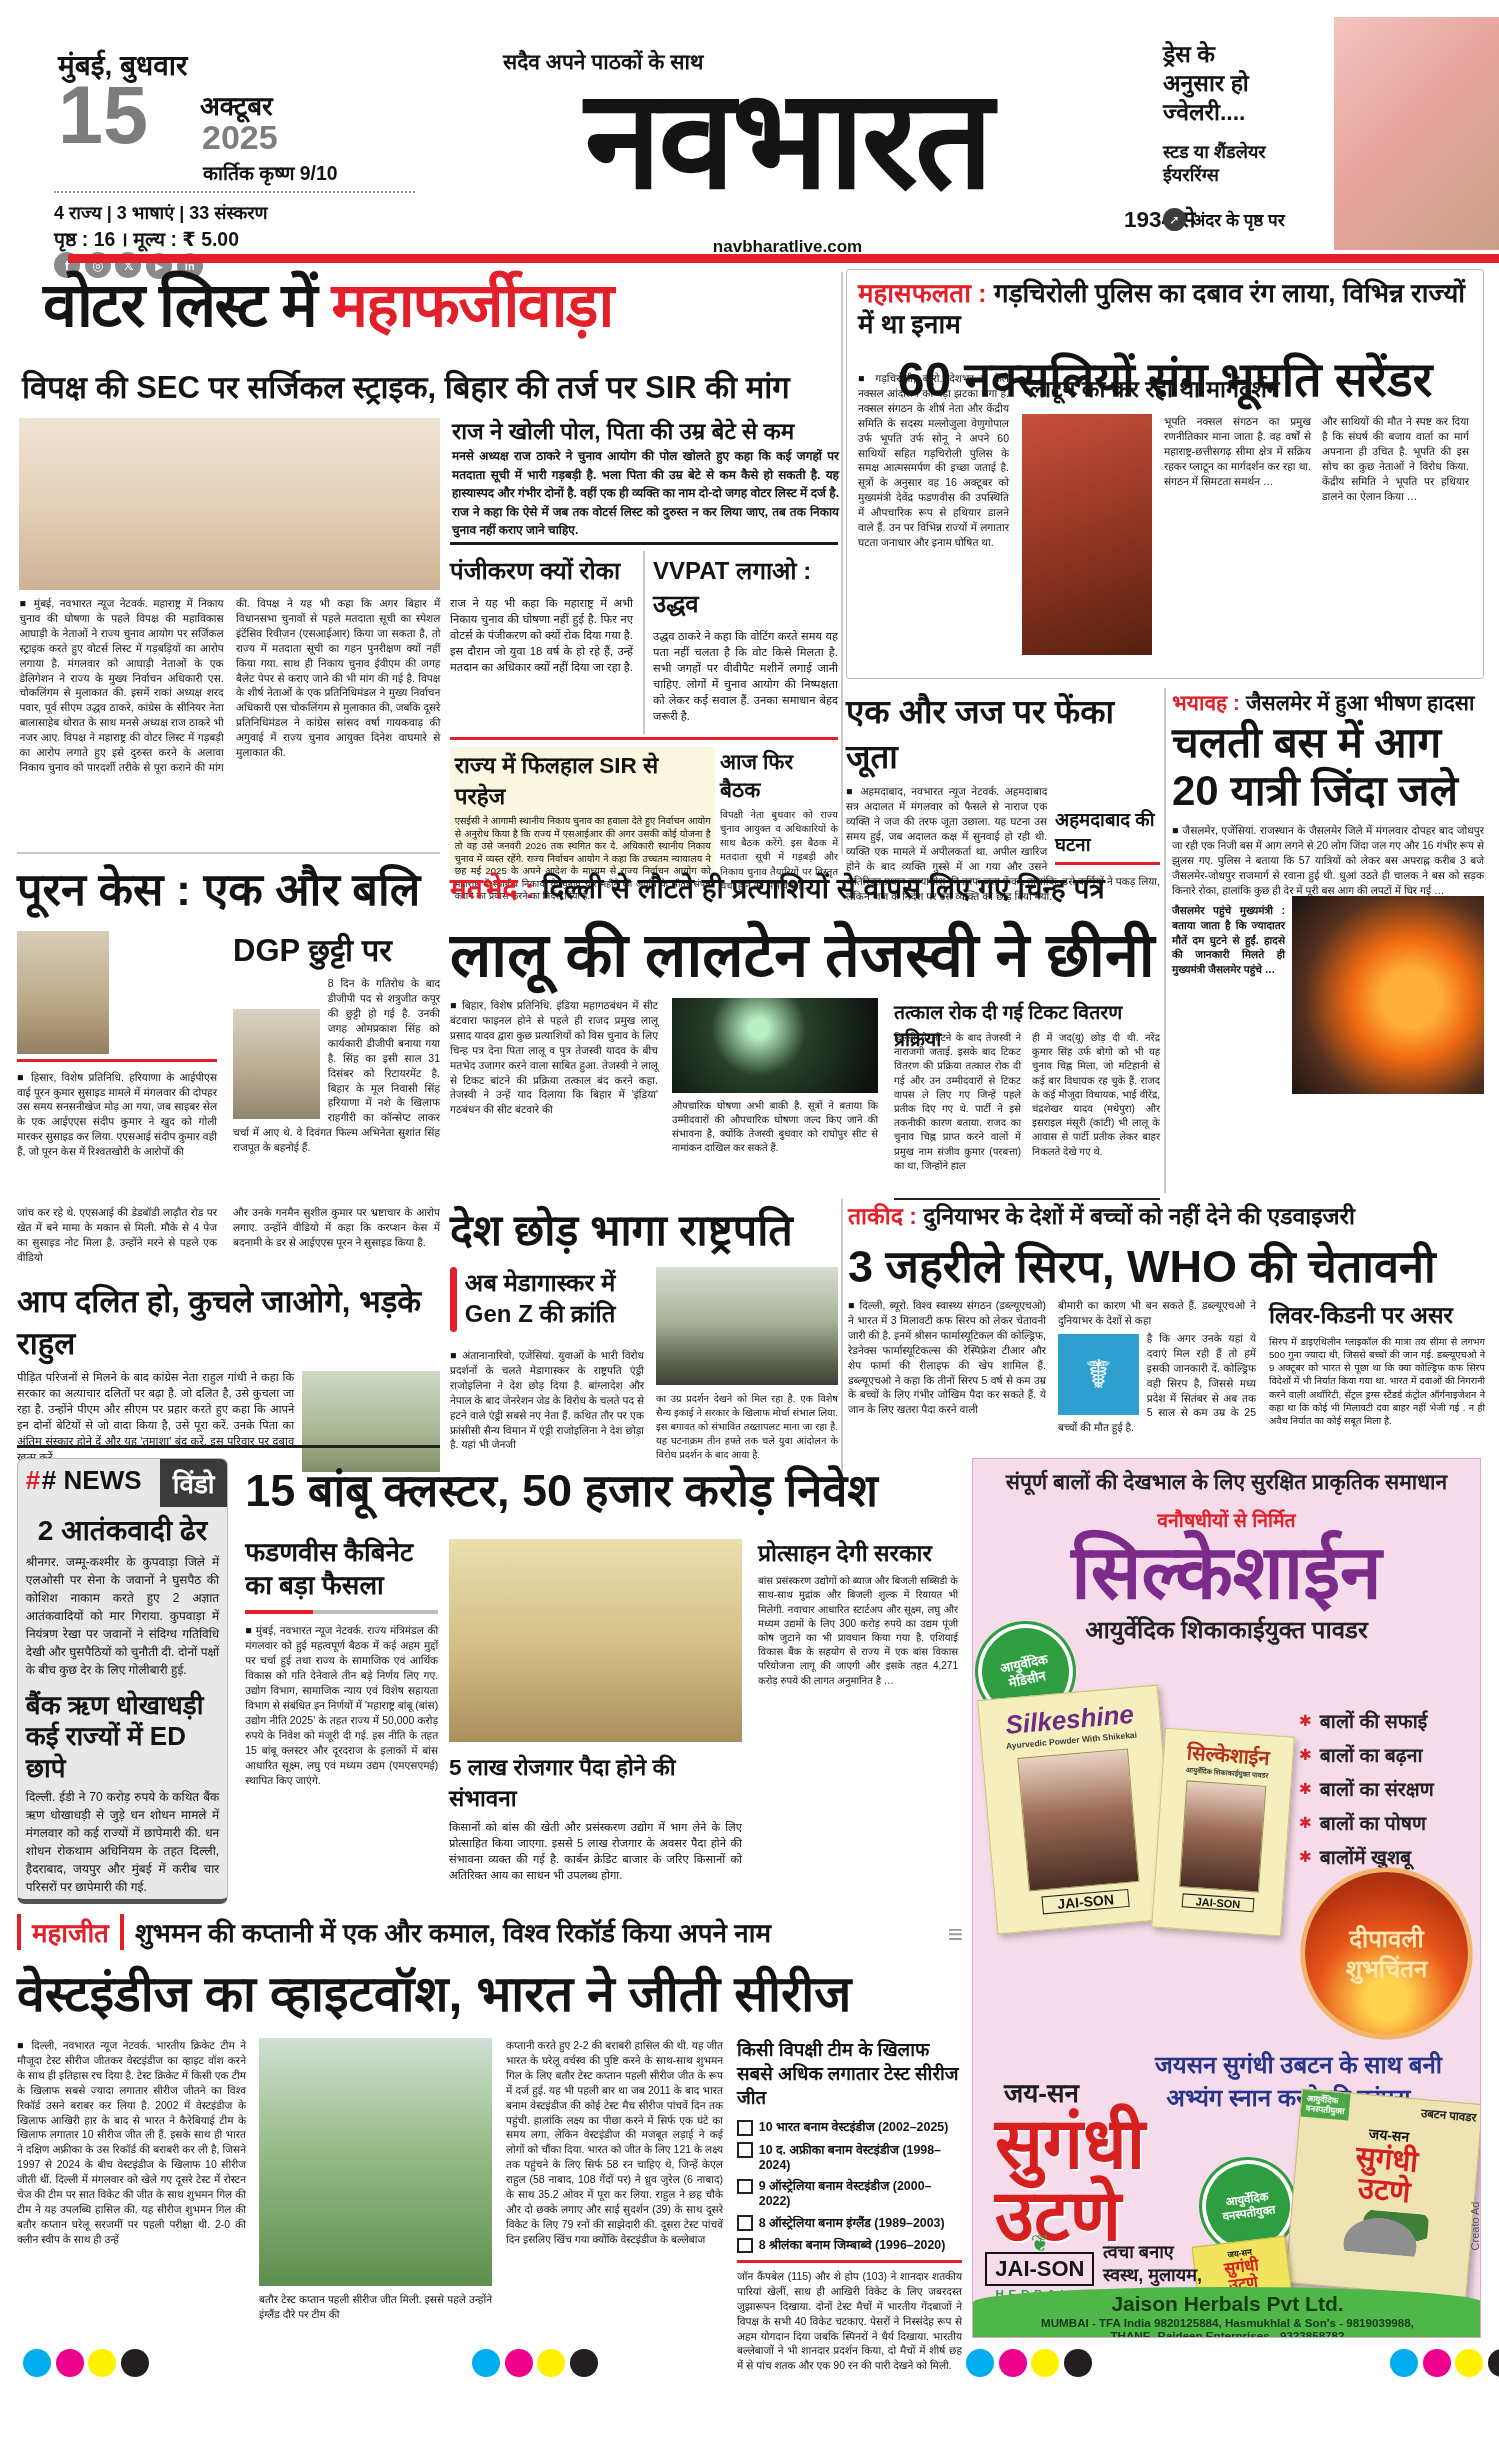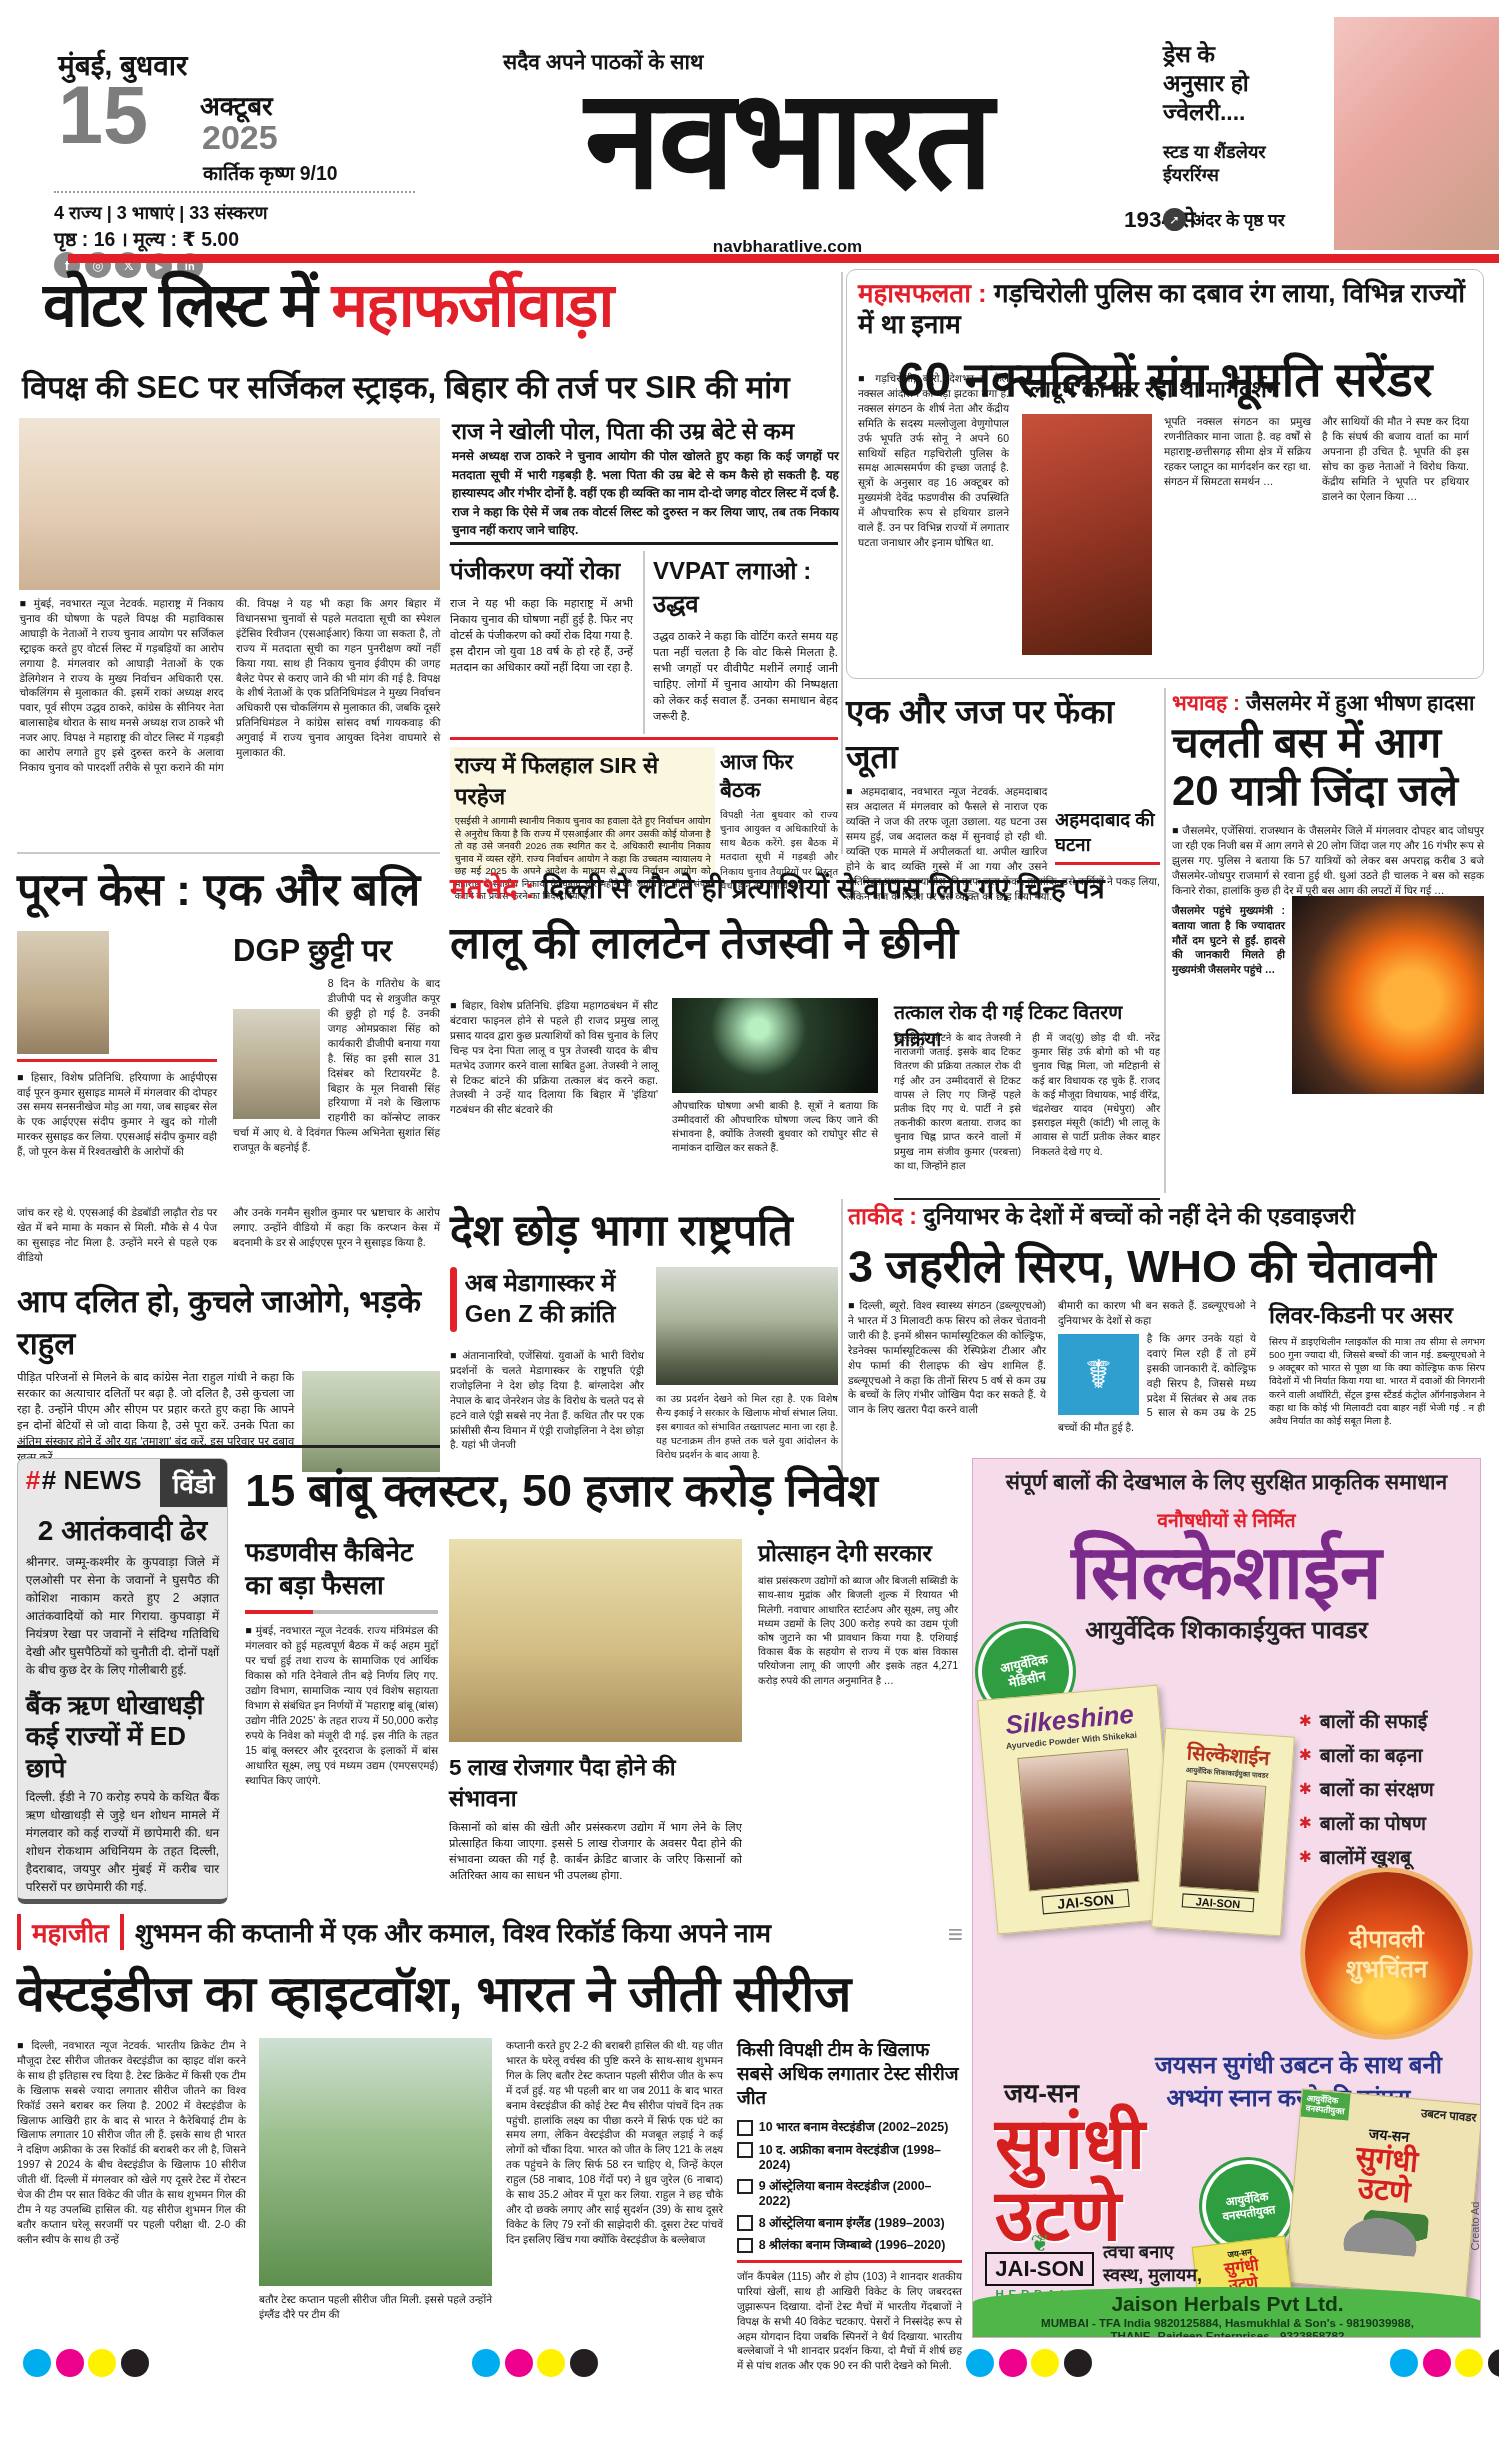--- a/index.html
+++ b/index.html
@@ -104,21 +104,21 @@
     <div class="boxT" style="font-size:22.5px;">राज्य में फिलहाल SIR से परहेज</div>
     <div style="margin-top:4.7px;font-size:9.5px;line-height:1.32;text-align:justify;">एसईसी ने आगामी स्थानीय निकाय चुनाव का हवाला देते हुए निर्वाचन आयोग से अनुरोध किया है कि राज्य में एसआईआर की अगर उसकी कोई योजना है तो वह उसे जनवरी 2026 तक स्थगित कर दे. अधिकारी स्थानीय निकाय चुनाव में व्यस्त रहेंगे. राज्य निर्वाचन आयोग ने कहा कि उच्चतम न्यायालय ने छह मई 2025 के अपने आदेश के माध्यम से राज्य निर्वाचन आयोग को महाराष्ट्र में स्थानीय निकायों के चुनाव चार महीने की अवधि के भीतर संपन्न कराने का प्रयास करने का निर्देश दिया है.</div>
   </div>
   <div class="abs" style="left:720px;top:747px;width:118px;height:123px;">
     <div class="boxT" style="font-size:21px;">आज फिर बैठक</div>
     <div style="margin-top:4.7px;font-size:9.8px;line-height:1.45;text-align:justify;">विपक्षी नेता बुधवार को राज्य चुनाव आयुक्त व अधिकारियों के साथ बैठक करेंगे. इस बैठक में मतदाता सूची में गड़बड़ी और निकाय चुनाव तैयारियों पर विस्तृत चर्चा होने की संभावना है.</div>
   </div>
 
   <div class="abs vsep" style="left:841px;top:272px;height:582px;"></div>
 
-  <div class="abs" style="left:846px;top:269px;width:638px;height:410px;border:1.6px solid #bfbfbf;border-radius:10px;padding:7.8px 11px;box-sizing:border-box;">
+  <div class="abs" style="left:846px;top:269px;width:638px;height:410px;border:1.6px solid #bfbfbf;border-radius:3px;padding:7.8px 11px;box-sizing:border-box;">
     <div style="font-size:26px;line-height:1.2;">
       <span class="kick red">महासफलता :</span> <span class="kick">गड़चिरोली पुलिस का दबाव रंग लाया, विभिन्न राज्यों में था इनाम</span>
     </div>
     <div class="xb" style="font-size:48px;margin-top:4.7px;text-align:center;">60 नक्सलियों संग भूपति सरेंडर</div>
     <div class="abs body" style="left:11px;top:101px;width:151px;height:287px;">■ गड़चिरोली, ब्यूरो. देशभर में फैले नक्सल आंदोलन को बड़ा झटका लगा है. नक्सल संगठन के शीर्ष नेता और केंद्रीय समिति के सदस्य मल्लोजुला वेणुगोपाल उर्फ भूपति उर्फ सोनू ने अपने 60 साथियों सहित गड़चिरोली पुलिस के समक्ष आत्मसमर्पण की इच्छा जताई है. सूत्रों के अनुसार वह 16 अक्टूबर को मुख्यमंत्री देवेंद्र फडणवीस की उपस्थिति में औपचारिक रूप से हथियार डालने वाले हैं. उन पर विभिन्न राज्यों में लगातार घटता जनाधार और इनाम घोषित था.</div>
     <div class="abs xb" style="left:175px;top:102px;width:450px;font-size:23px;">प्लाटून का कर रहा था मार्गदर्शन</div>
     <div class="abs ph" style="left:175px;top:144px;width:130px;height:241px;background:linear-gradient(160deg,#c8503a 0%,#8e3322 55%,#55200f 100%);"></div>
     <div class="abs body" style="left:317px;top:144px;width:147px;height:241px;">भूपति नक्सल संगठन का प्रमुख रणनीतिकार माना जाता है. वह वर्षों से महाराष्ट्र-छत्तीसगढ़ सीमा क्षेत्र में सक्रिय रहकर प्लाटून का मार्गदर्शन कर रहा था. संगठन में सिमटता समर्थन …</div>
     <div class="abs body" style="left:475px;top:144px;width:147px;height:241px;">और साथियों की मौत ने स्पष्ट कर दिया है कि संघर्ष की बजाय वार्ता का मार्ग अपनाना ही उचित है. भूपति की इस सोच का कुछ नेताओं ने विरोध किया. केंद्रीय समिति ने भूपति पर हथियार डालने का ऐलान किया …</div>
   </div>
@@ -174,21 +174,21 @@
       <div class="ph" style="float:right;width:138px;height:101px;margin:1.6px 0 3.1px 7.8px;background:linear-gradient(180deg,#cfd9c4 0%,#a9b794 60%,#7f8e6b 100%);"></div>
       <div class="body" style="font-size:11.3px;">पीड़ित परिजनों से मिलने के बाद कांग्रेस नेता राहुल गांधी ने कहा कि सरकार का अत्याचार दलितों पर बढ़ा है. जो दलित है, उसे कुचला जा रहा है. उन्होंने पीएम और सीएम पर प्रहार करते हुए कहा कि आपने इन दोनों बेटियों से जो वादा किया है, उसे पूरा करें. उनके पिता का अंतिम संस्कार होने दें और यह 'तमाशा' बंद करें.  इस परिवार पर दबाव खत्म करें.</div>
     </div>
   </div>
   <div class="abs rule-dark" style="left:17px;top:1445px;width:423px;height:3.1px;"></div>
 
   <div class="abs" style="left:450px;top:868px;width:710px;height:326px;">
     <div style="font-size:28px;">
       <span class="kick red">मतभेद :</span> <span class="kick">दिल्ली से लौटते ही प्रत्याशियों से वापस लिए गए चिन्ह पत्र</span>
     </div>
-    <div class="xb" style="font-size:44px;margin-top:4.7px;">लालू की लालटेन तेजस्वी ने छीनी</div>
+    <div class="xb" style="font-size:61px;margin-top:4.7px;">लालू की लालटेन तेजस्वी ने छीनी</div>
     <div class="abs body" style="left:0;top:130px;width:208px;height:194px;">■ बिहार, विशेष प्रतिनिधि. इंडिया महागठबंधन में सीट बंटवारा फाइनल होने से पहले ही राजद प्रमुख लालू प्रसाद यादव द्वारा कुछ प्रत्याशियों को विस चुनाव के लिए चिन्ह पत्र देना पिता लालू व पुत्र तेजस्वी यादव के बीच मतभेद उजागर करने वाला साबित हुआ. तेजस्वी ने लालू से टिकट बांटने की प्रक्रिया तत्काल बंद करने कहा. तेजस्वी ने उन्हें याद दिलाया कि बिहार में 'इंडिया' गठबंधन की सीट बंटवारे की</div>
     <div class="abs ph" style="left:222px;top:130px;width:206px;height:95px;background:radial-gradient(circle at 42% 32%,#b8f0c2 0 7%,#27402a 35%,#0d120d 90%);"></div>
     <div class="abs capt" style="left:222px;top:231px;width:206px;">औपचारिक घोषणा अभी बाकी है. सूत्रों ने बताया कि उम्मीदवारों की औपचारिक घोषणा जल्द किए जाने की संभावना है, क्योंकि तेजस्वी बुधवार को राघोपुर सीट से नामांकन दाखिल कर सकते हैं.</div>
     <div class="abs" style="left:444px;top:130px;width:266px;">
       <div class="xb" style="font-size:19.4px;">तत्काल रोक दी गई टिकट वितरण प्रक्रिया</div>
       <div class="abs body2" style="left:0;top:33px;width:127px;height:161px;">दिल्ली से लौटने के बाद तेजस्वी ने नाराजगी जताई. इसके बाद टिकट वितरण की प्रक्रिया तत्काल रोक दी गई और उन उम्मीदवारों से टिकट वापस ले लिए गए जिन्हें पहले प्रतीक दिए गए थे. पार्टी ने इसे तकनीकी कारण बताया. राजद का चुनाव चिह्न प्राप्त करने वालों में प्रमुख नाम संजीव कुमार (परबत्ता) का था, जिन्होंने हाल</div>
       <div class="abs body2" style="left:138px;top:33px;width:128px;height:161px;">ही में जद(यू) छोड़ दी थी. नरेंद्र कुमार सिंह उर्फ बोगो को भी यह चुनाव चिह्न मिला, जो मटिहानी से कई बार विधायक रह चुके हैं. राजद के कई मौजूदा विधायक, भाई वीरेंद्र, चंद्रशेखर यादव (मधेपुरा) और इसराइल मंसूरी (कांटी) भी लालू के आवास से पार्टी प्रतीक लेकर बाहर निकलते देखे गए थे.</div>
       <div class="abs rule-dark" style="left:0;top:200px;width:266px;height:2.3px;"></div>
     </div>
   </div>

